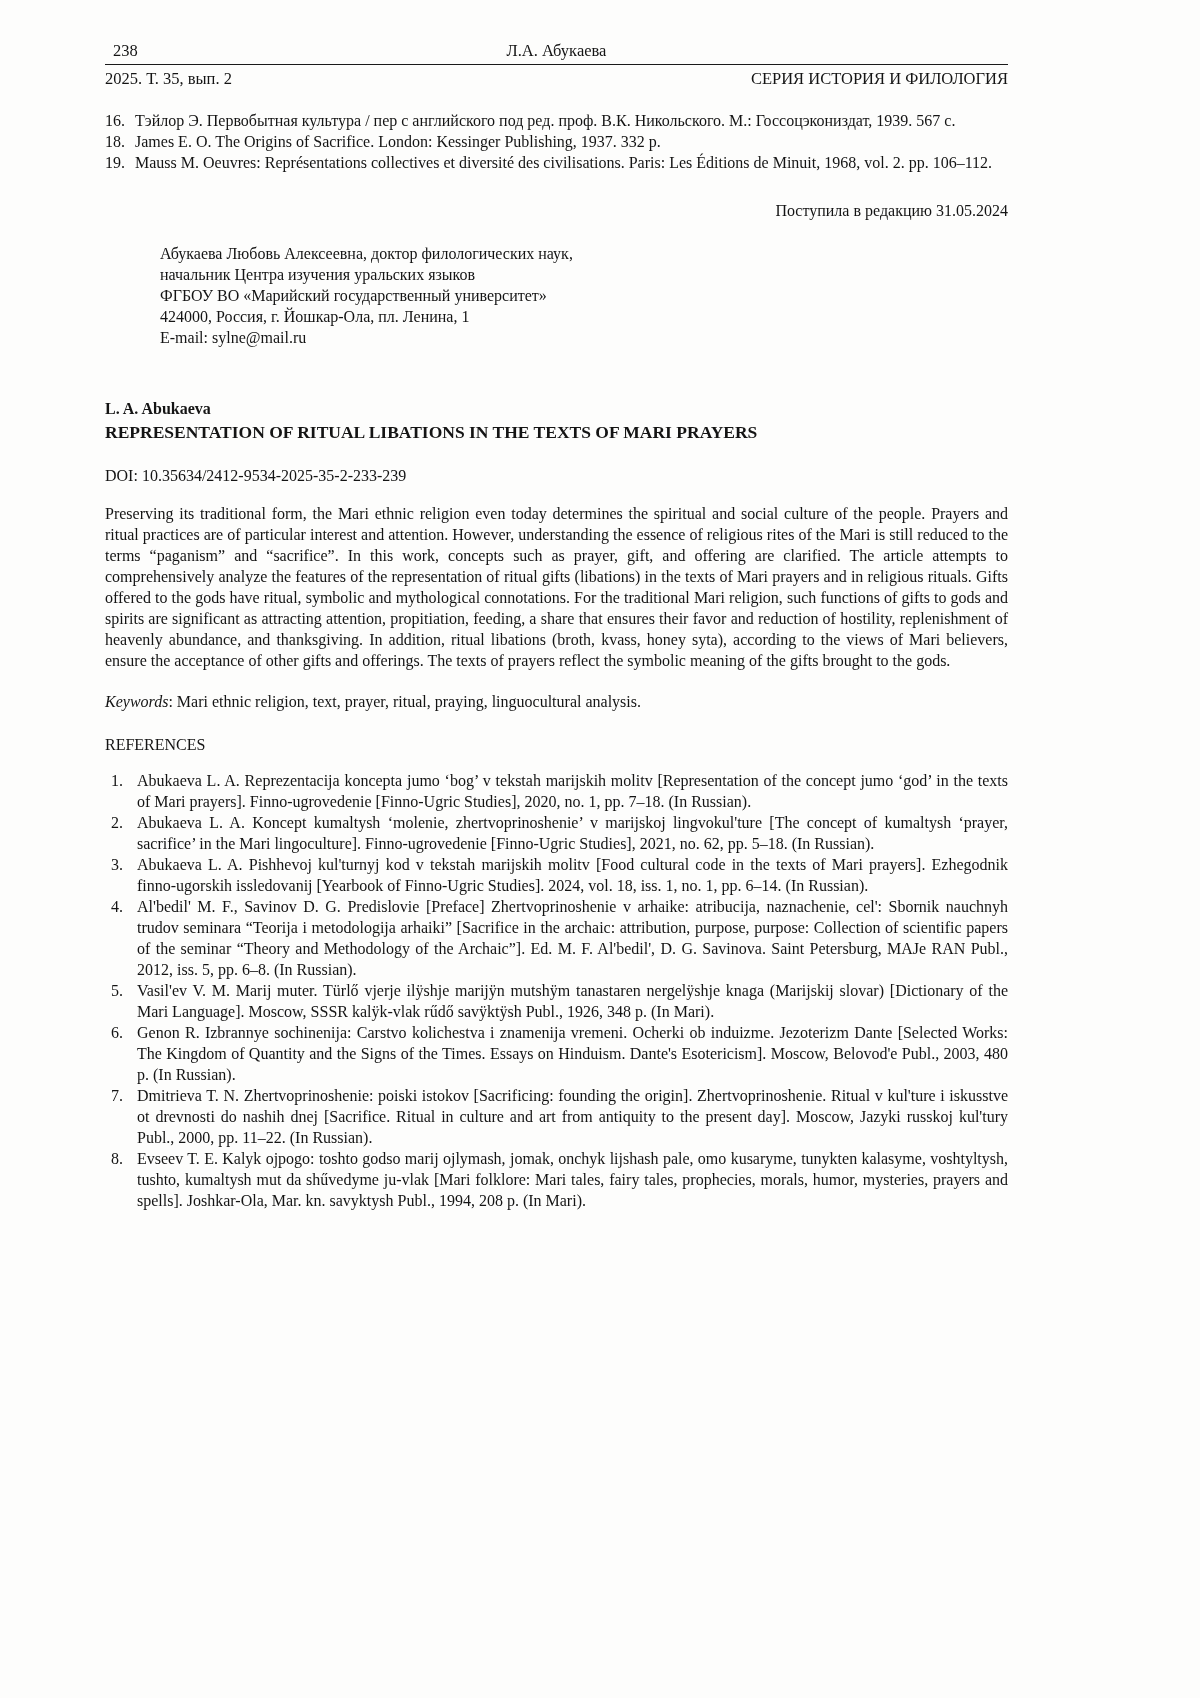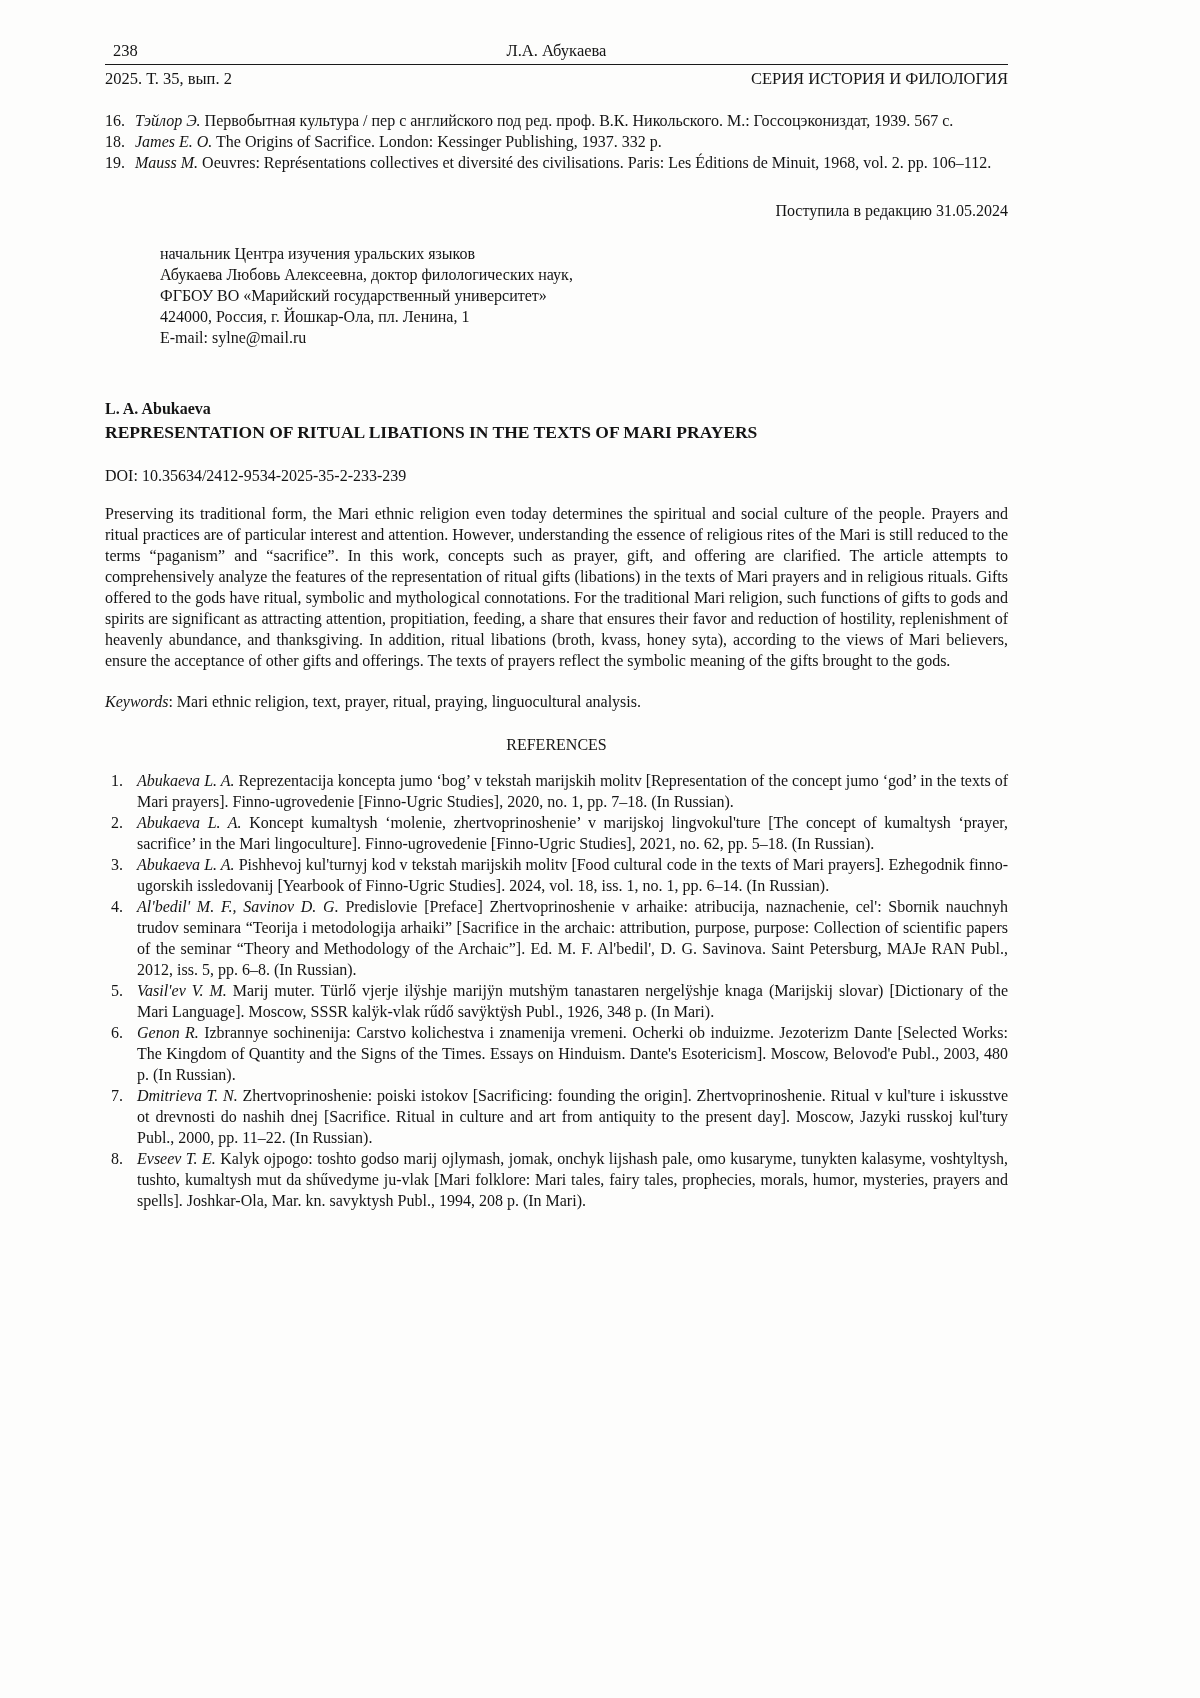--- a/index.html
+++ b/index.html
@@ -39,21 +39,21 @@
   .biblio { margin-top: 21px; }
   .ref {
     padding-left: 30px;
     text-align: justify;
   }
   .ref .num {
     display: inline-block;
     width: 30px;
     margin-left: -30px;
   }
-  .auth { font-style: italic; }
+  .auth { }
 
   .received { margin-top: 27px; text-align: right; }
 
   .author-block { margin-top: 22px; margin-left: 55px; }
 
   .eng-author {
     margin-top: 50px;
     font-weight: bold;
   }
   .eng-title {
@@ -64,21 +64,21 @@
   }
   .doi { margin-top: 21px; }
 
   .abstract { margin-top: 17px; text-align: justify; }
 
   .keywords { margin-top: 20px; text-align: justify; }
   .it { font-style: italic; }
 
   .refs-heading {
     margin-top: 22px;
-    text-align: center;
+    text-align: left;
     font-weight: normal;
     font-size: 16px;
   }
   .refs { margin-top: 15px; }
   .ref-en { padding-left: 32px; }
   .ref-en .num {
     width: 26px;
     margin-left: -26px;
   }
 </style>
@@ -102,22 +102,22 @@
 
   <section class="biblio">
     <div class="ref"><span class="num">16.</span><span class="auth">Тэйлор Э.</span><span> Первобытная культура / пер с английского под ред. проф. В.К. Никольского. М.: Госсоцэкониздат, 1939. 567 с.</span></div>
     <div class="ref"><span class="num">18.</span><span class="auth">James E. O.</span><span> The Origins of Sacrifice. London: Kessinger Publishing, 1937. 332 p.</span></div>
     <div class="ref"><span class="num">19.</span><span class="auth">Mauss M.</span><span> Oeuvres: Représentations collectives et diversité des civilisations. Paris: Les Éditions de Minuit, 1968, vol. 2. pp. 106–112.</span></div>
   </section>
 
   <p class="received">Поступила в редакцию 31.05.2024</p>
 
   <section class="author-block">
+    <div>Абукаева Любовь Алексеевна, доктор филологических наук,</div>
     <div>начальник Центра изучения уральских языков</div>
-    <div>Абукаева Любовь Алексеевна, доктор филологических наук,</div>
     <div>ФГБОУ ВО «Марийский государственный университет»</div>
     <div>424000, Россия, г. Йошкар-Ола, пл. Ленина, 1</div>
     <div>E-mail: sylne@mail.ru</div>
   </section>
 
   <div class="eng-author">L. A. Abukaeva</div>
   <div class="eng-title">REPRESENTATION OF RITUAL LIBATIONS IN THE TEXTS OF MARI PRAYERS</div>
 
   <p class="doi">DOI: 10.35634/2412-9534-2025-35-2-233-239</p>
 

